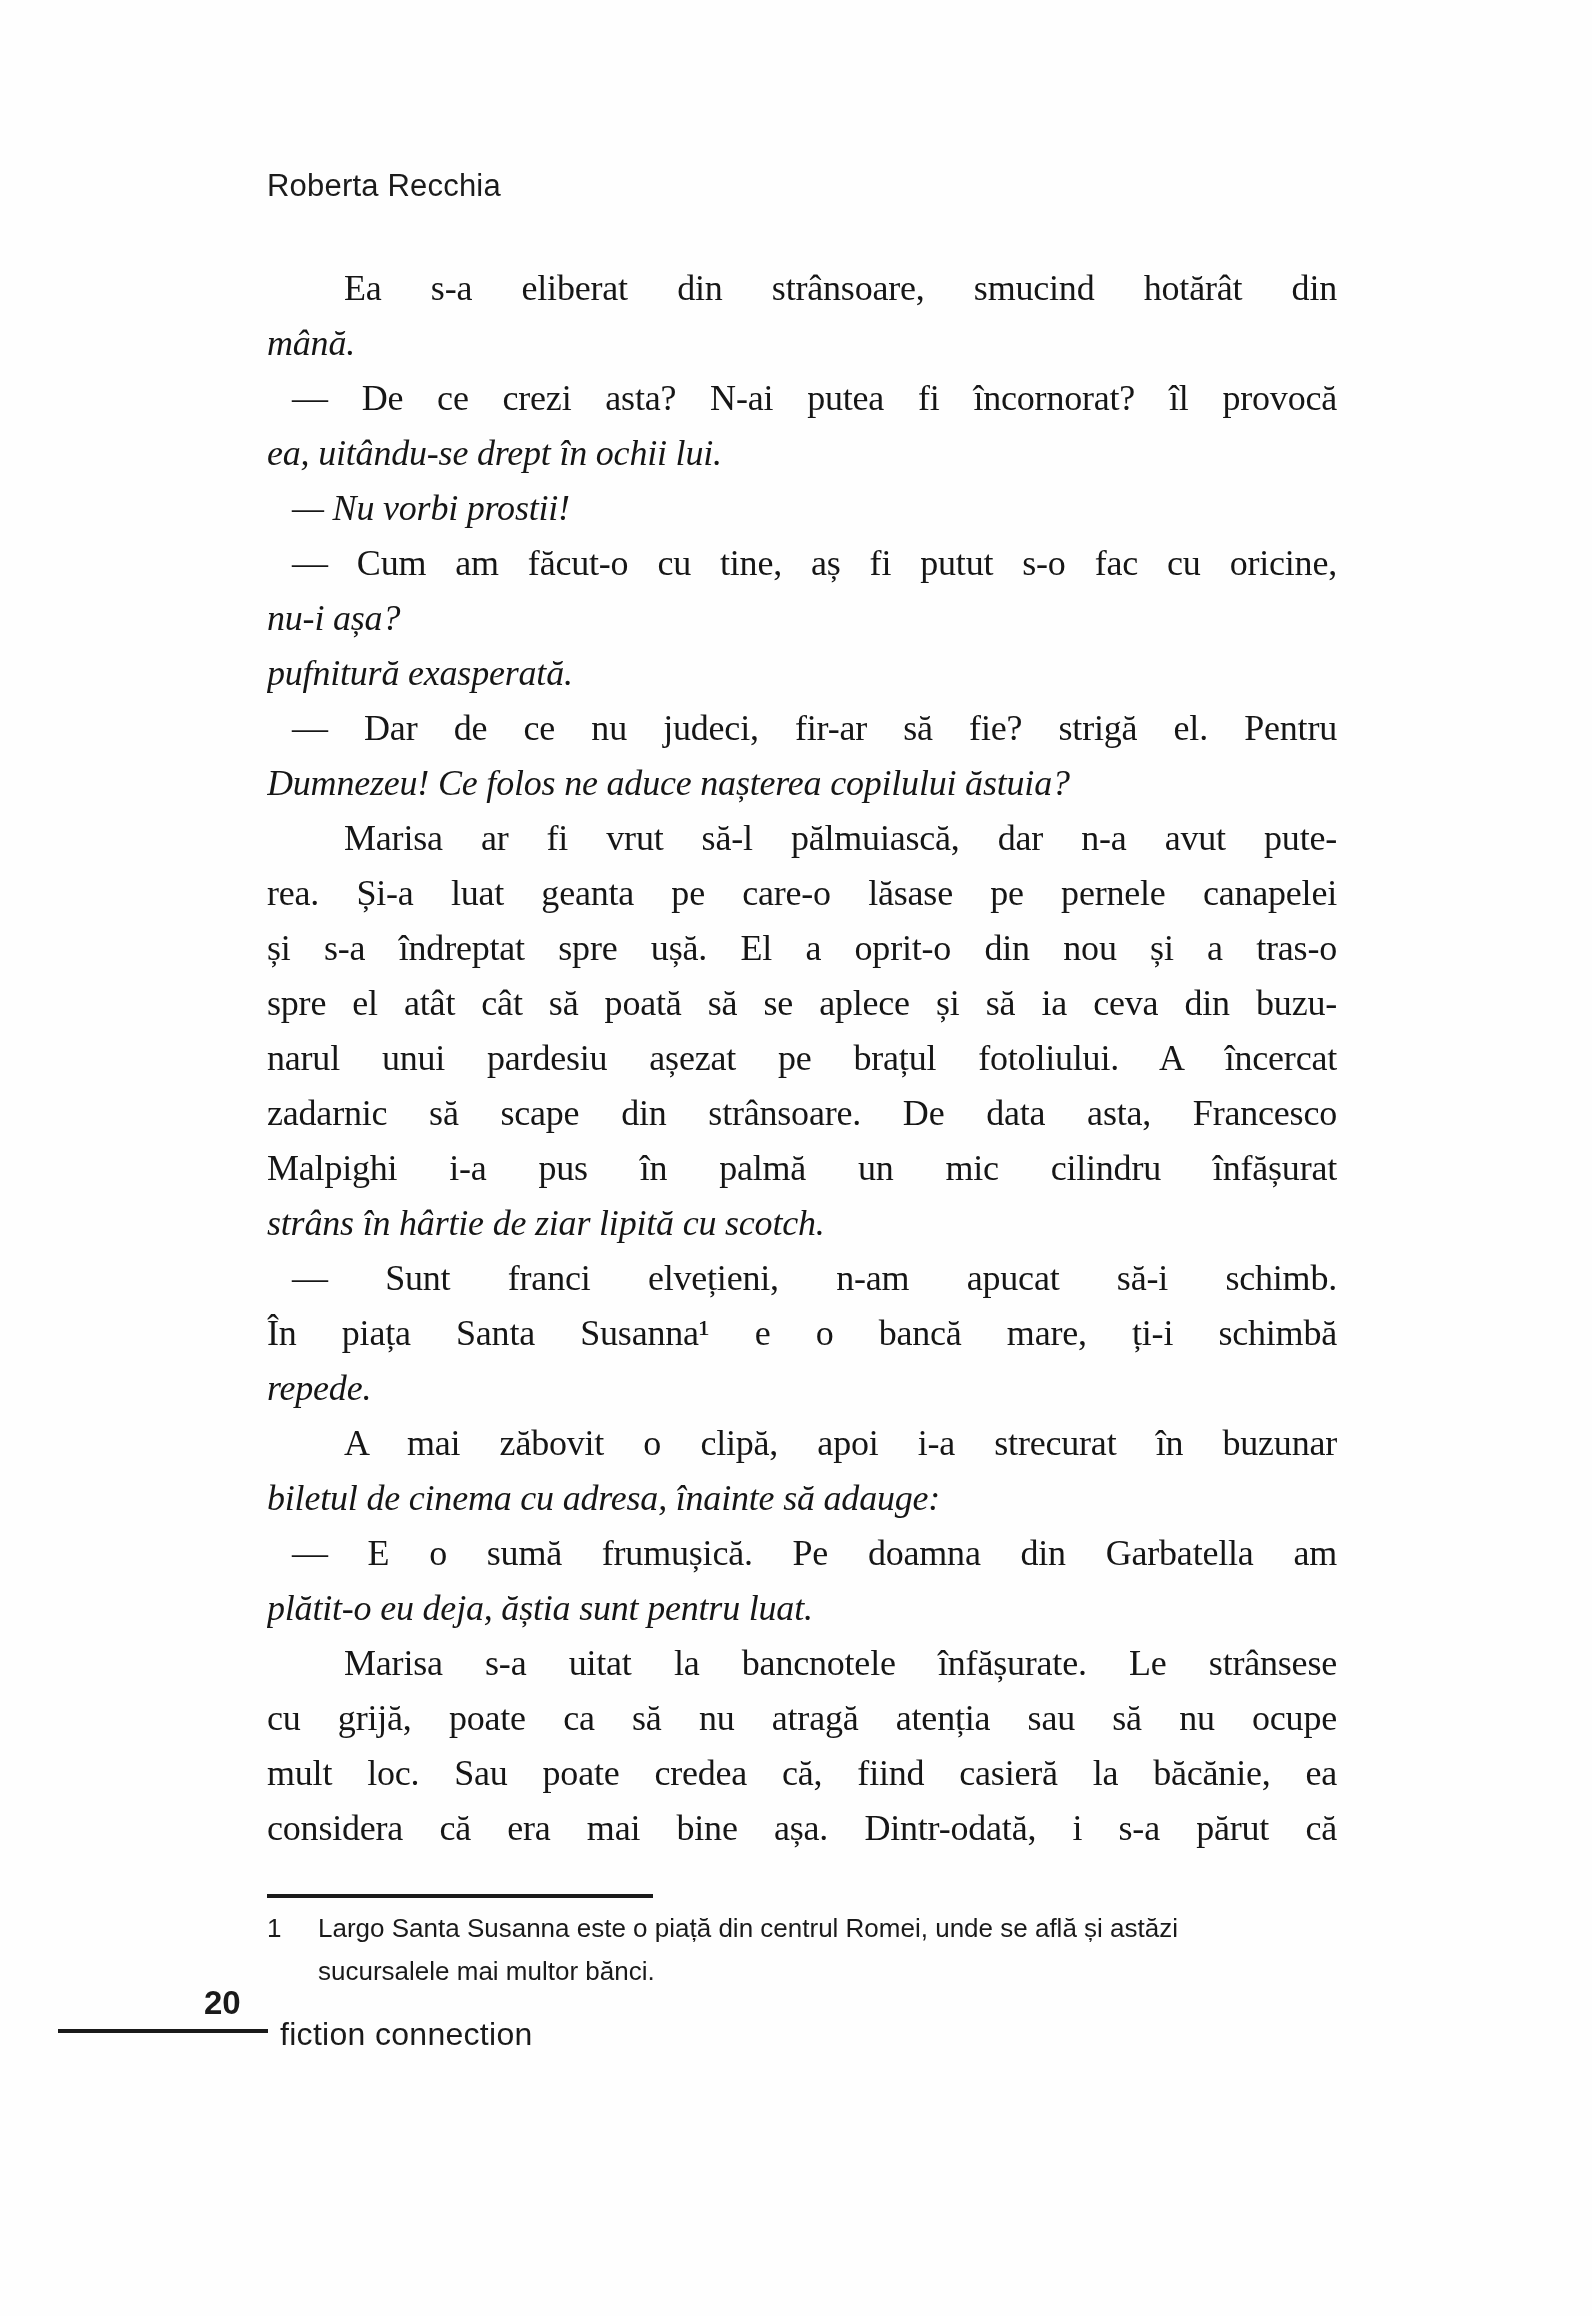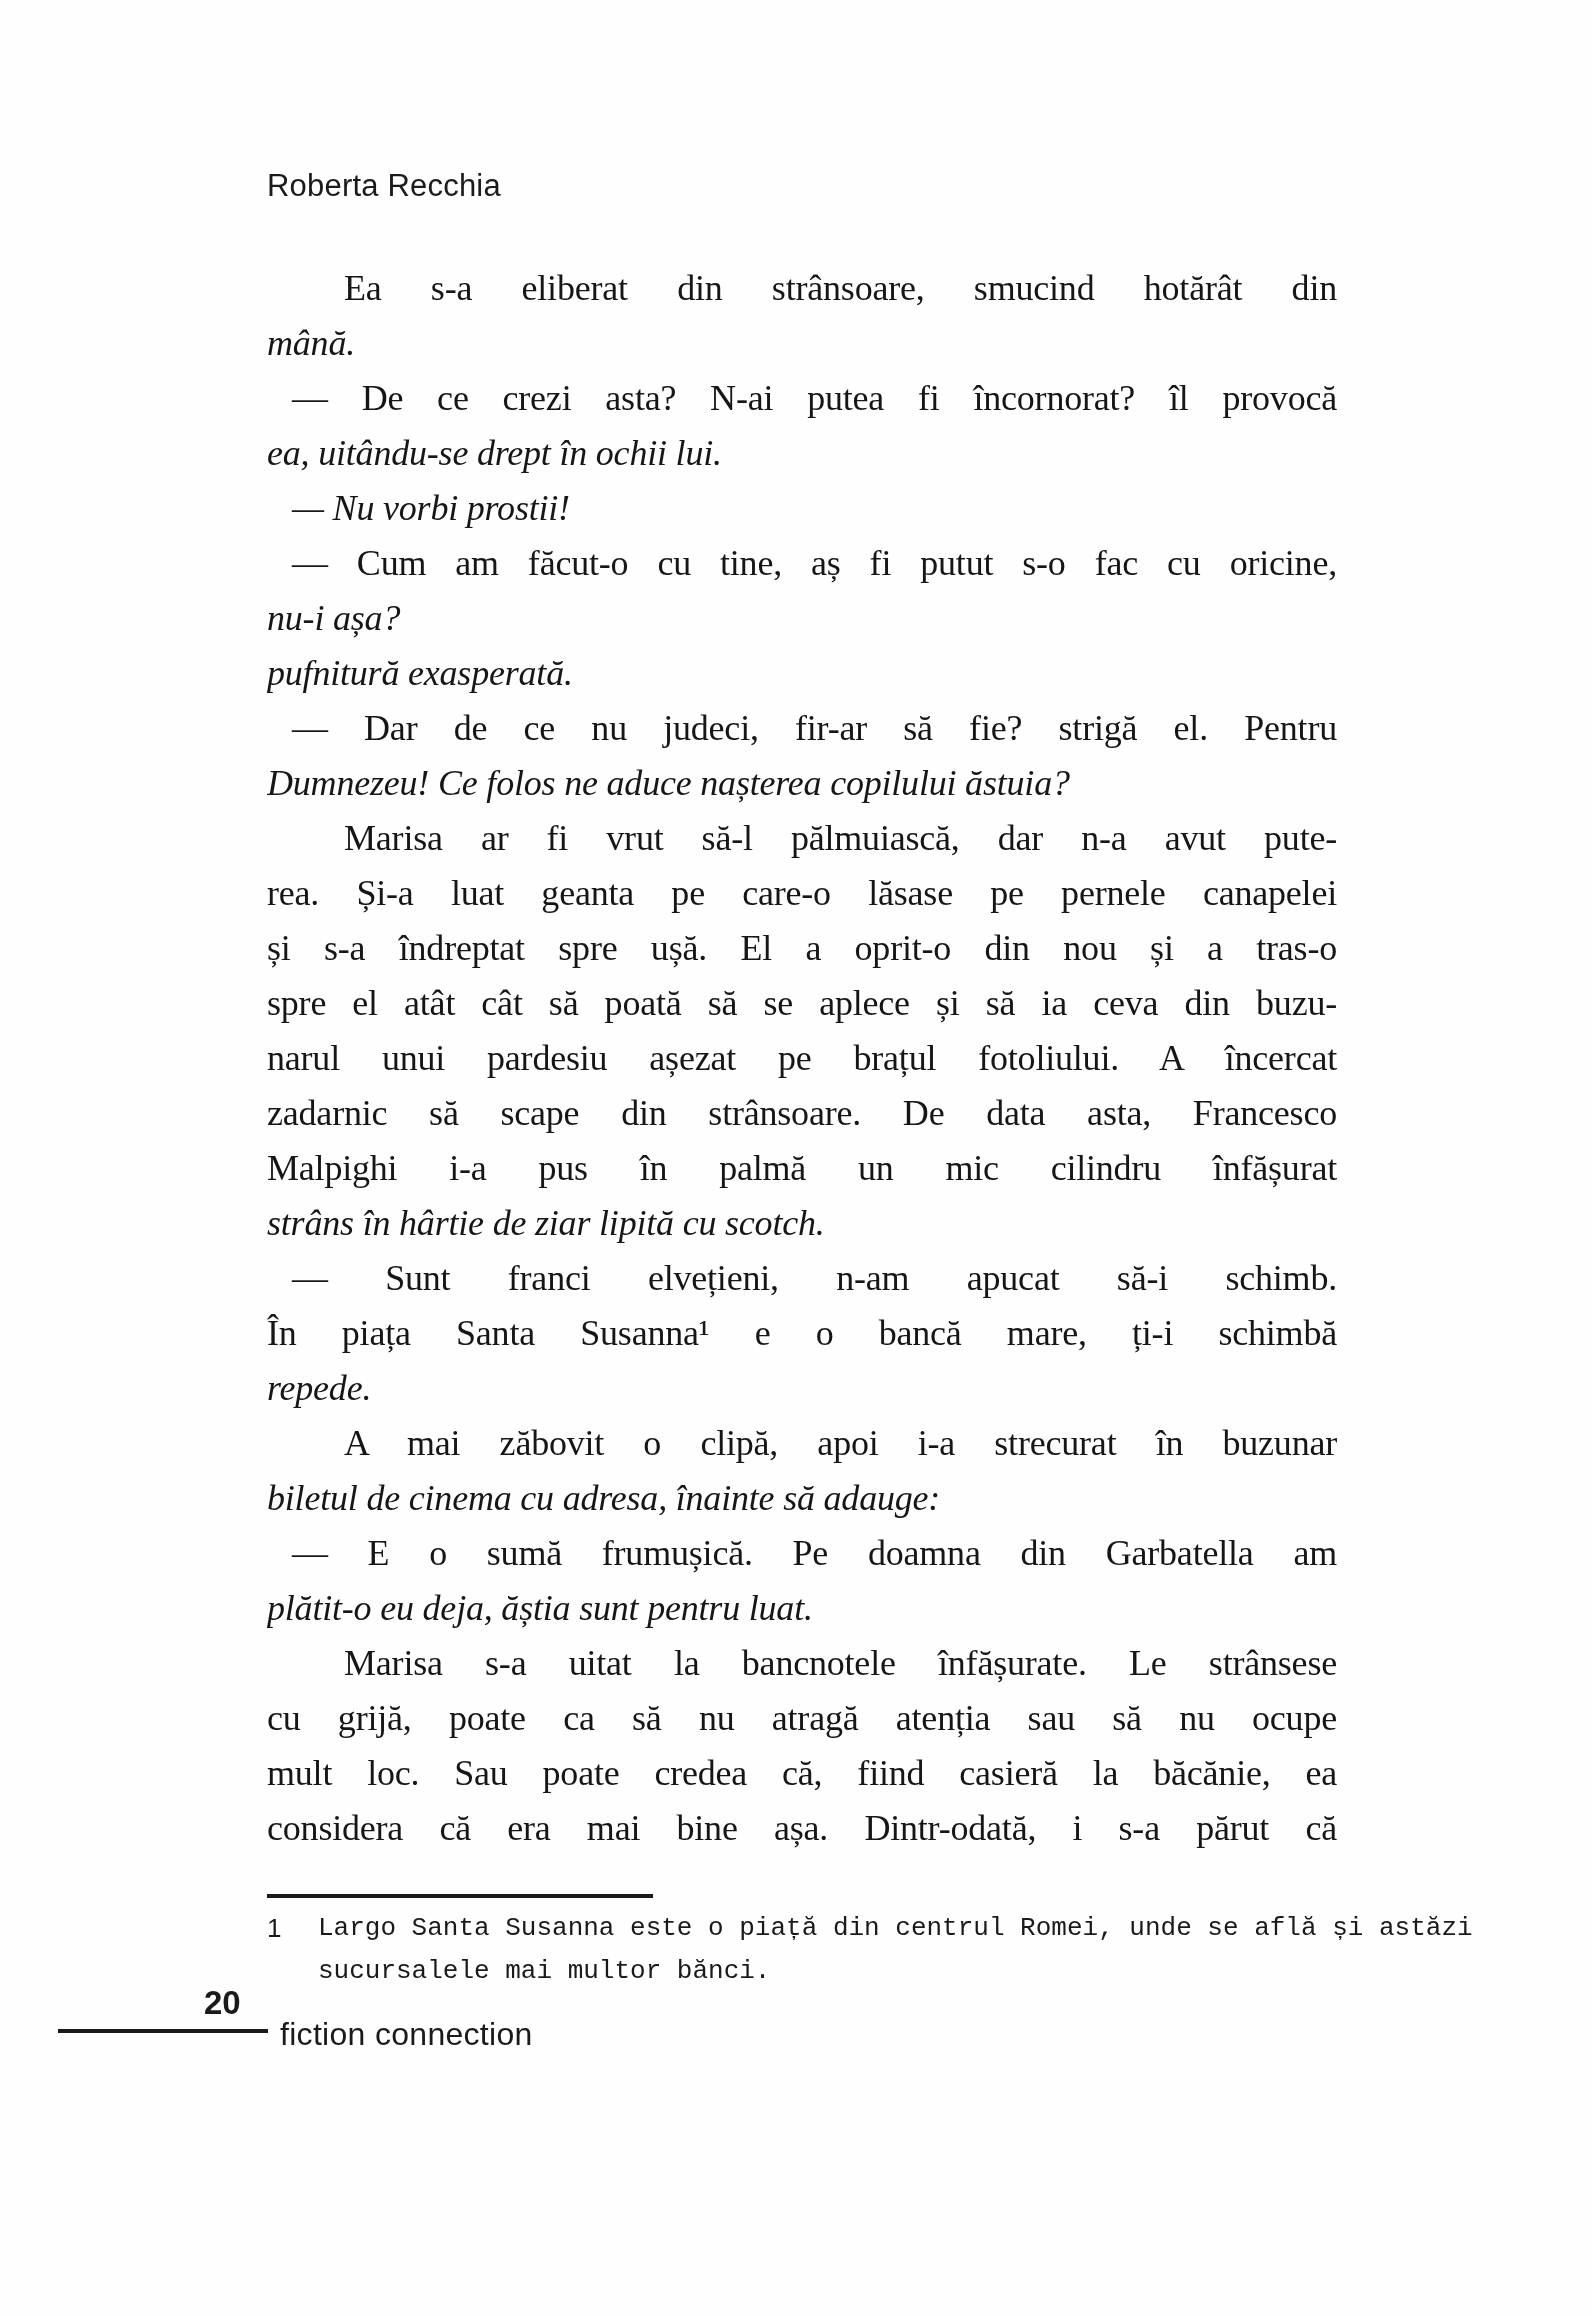--- a/index.html
+++ b/index.html
@@ -66,21 +66,21 @@
     display: flex;
     font-size: 26px;
     line-height: 43px;
     color: #1a1a1a;
   }
   .fn-num {
     width: 51px;
     flex: 0 0 51px;
   }
   .fn-lines { flex: 1; }
-  .fn-line { white-space: nowrap; font-family: Liberation Mono, monospace; }
+  .fn-line { white-space: nowrap; }
 
   .pagenum {
     position: absolute;
     left: 204px;
     top: 1985px;
     font-size: 33px;
     line-height: 35px;
     font-weight: bold;
     color: #1a1a1a;
     text-align: center;

